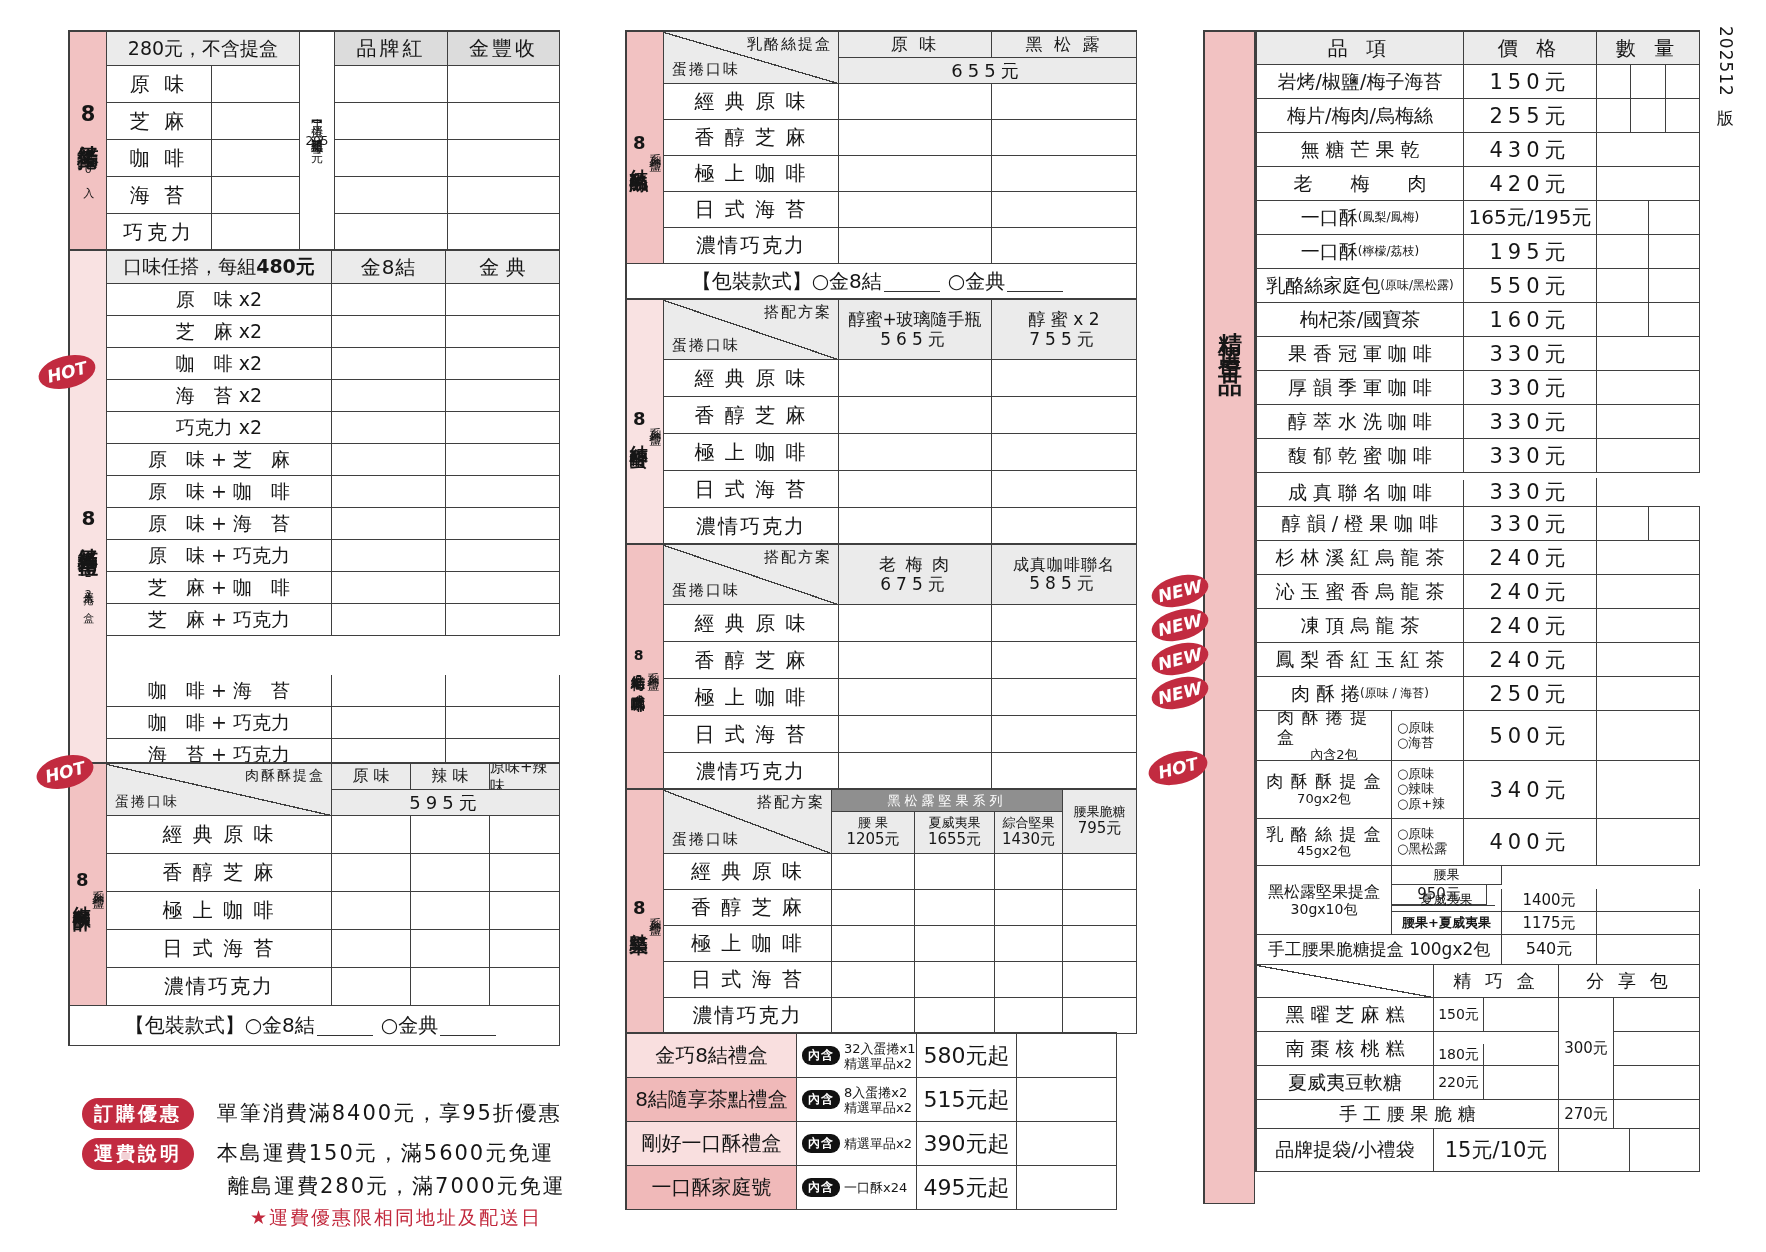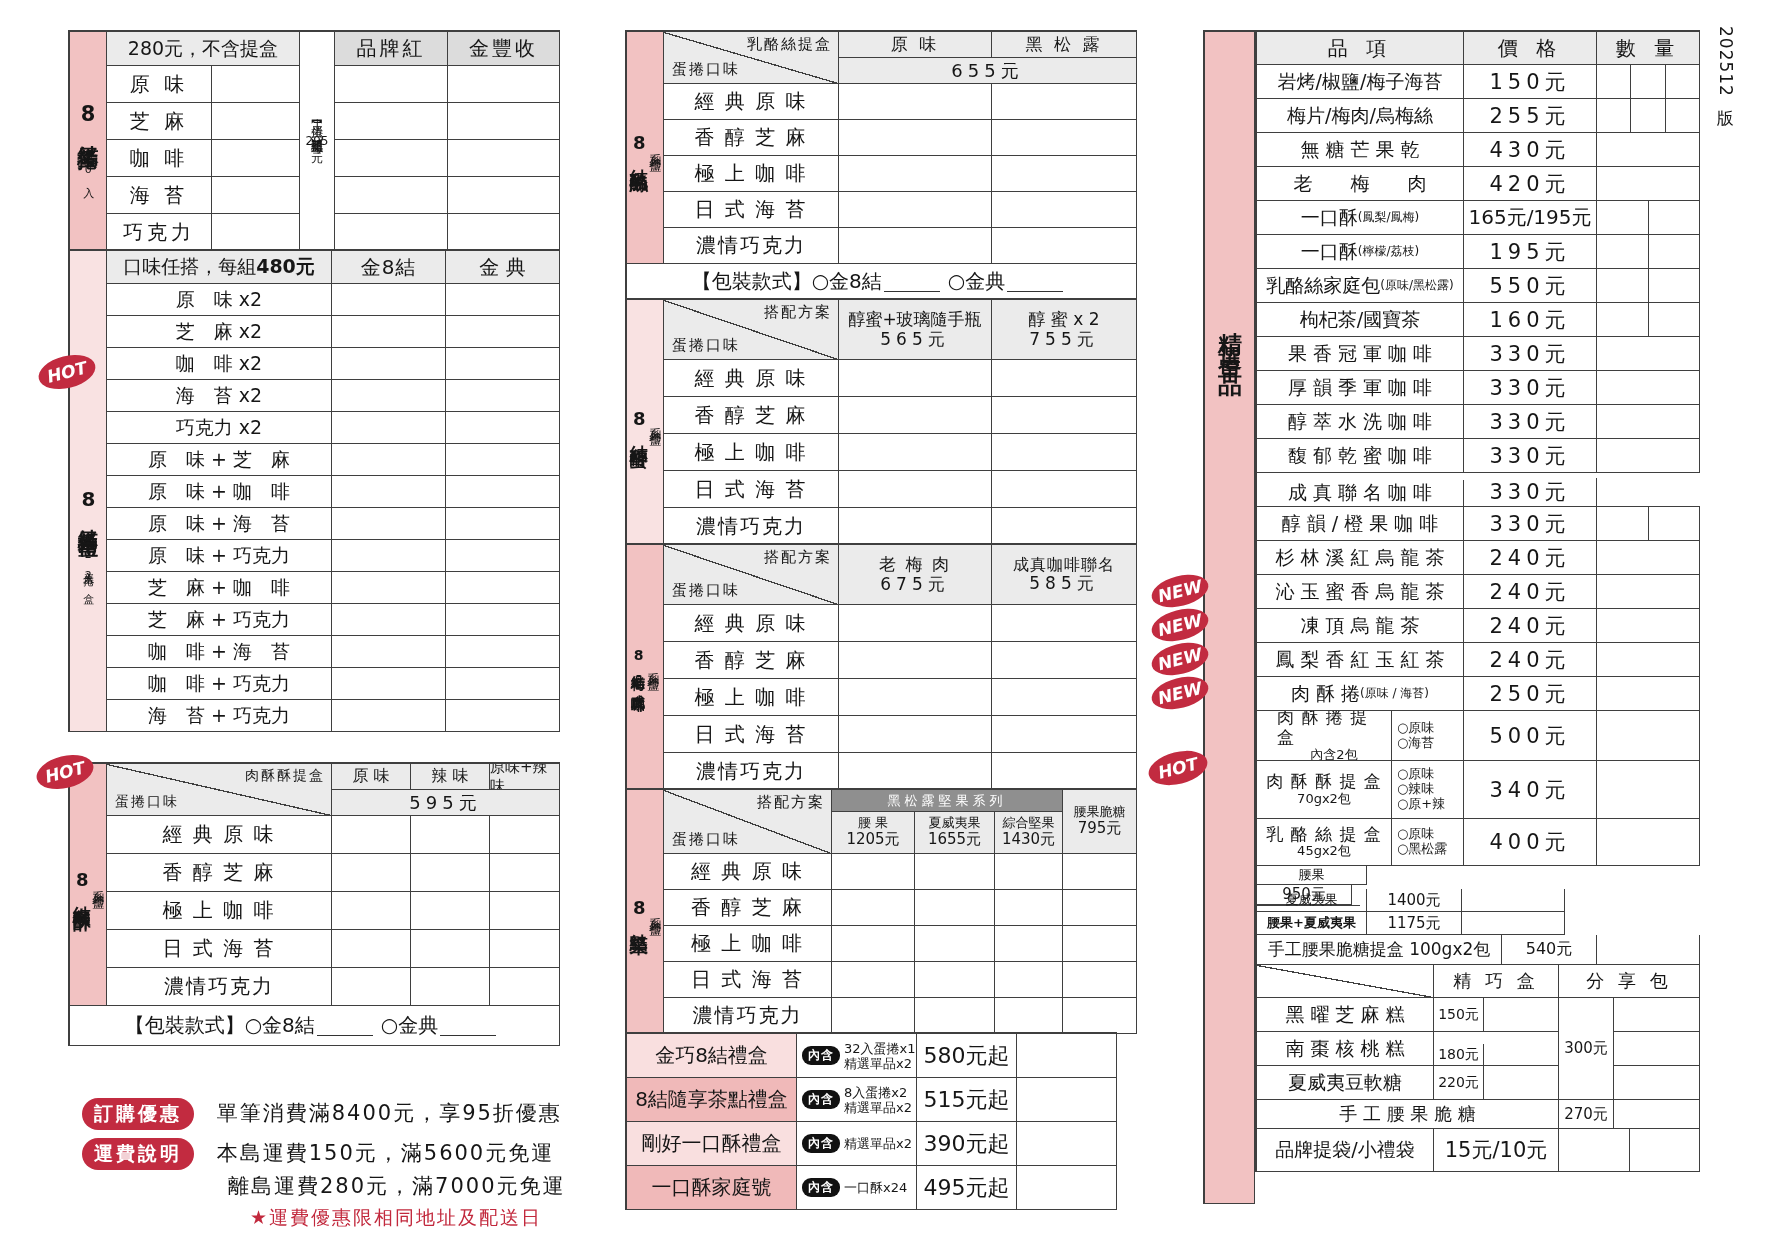--- a/index.html
+++ b/index.html
@@ -172,21 +172,21 @@
             <div class="r" style="height: 32px;">
               <div class="c" style="width: 225px; font-size: 19px;">芝　麻 + 咖　啡</div>
               <div class="c" style="width: 114px;"></div>
               <div class="c" style="width: 114px;"></div>
             </div>
             <div class="r" style="height: 32px;">
               <div class="c" style="width: 225px; font-size: 19px;">芝　麻 + 巧克力</div>
               <div class="c" style="width: 114px;"></div>
               <div class="c" style="width: 114px;"></div>
             </div>
-            <div class="r" style="height: 32px;">
+            <div class="r" style="height: 32px; margin-top: 39px;">
               <div class="c" style="width: 225px; font-size: 19px;">咖　啡 + 海　苔</div>
               <div class="c" style="width: 114px;"></div>
               <div class="c" style="width: 114px;"></div>
             </div>
             <div class="r" style="height: 32px;">
               <div class="c" style="width: 225px; font-size: 19px;">咖　啡 + 巧克力</div>
               <div class="c" style="width: 114px;"></div>
               <div class="c" style="width: 114px;"></div>
             </div>
             <div class="r" style="height: 32px;">
@@ -765,20 +765,24 @@
           <div class="c twoline" style="width: 72px; align-items: flex-start; padding-left: 5px;">
             <div style="font-size: 13px;">○原味</div>
             <div style="font-size: 13px;">○黑松露</div>
           </div>
           <div class="c price" style="width: 133px;">400元</div>
           <div class="c" style="width: 103px;"></div>
         </div>
       </div>
 
     <div class="r">
+      <div class="c twoline" style="width:135px;height:69px">
+        <span style="font-size:16px">黑松露堅果提盒</span>
+        <span style="font-size:14px">30gx10包</span>
+      </div>
       <div class="col" id="nutrows" style="width:308px">
           <div class="r" style="height: 23px; flex-direction: column;">
             <div class="c" style="width: 110px; font-size: 13px;">腰果</div>
             <div class="c" style="width: 95px; font-size: 15px;">950元</div>
             <div class="c" style="width: 103px;"></div>
           </div>
           <div class="r" style="height: 23px;">
             <div class="c" style="width: 110px; font-size: 13px;">夏威夷果</div>
             <div class="c" style="width: 95px; font-size: 15px;">1400元</div>
             <div class="c" style="width: 103px;"></div>

